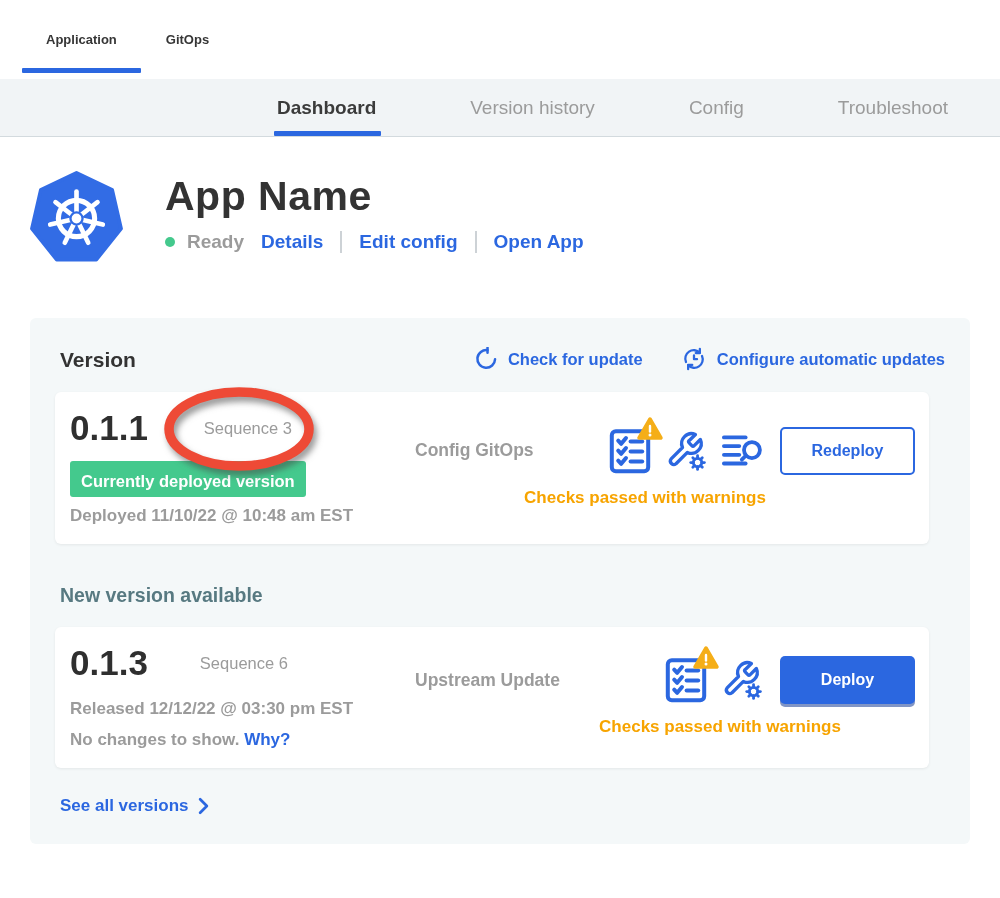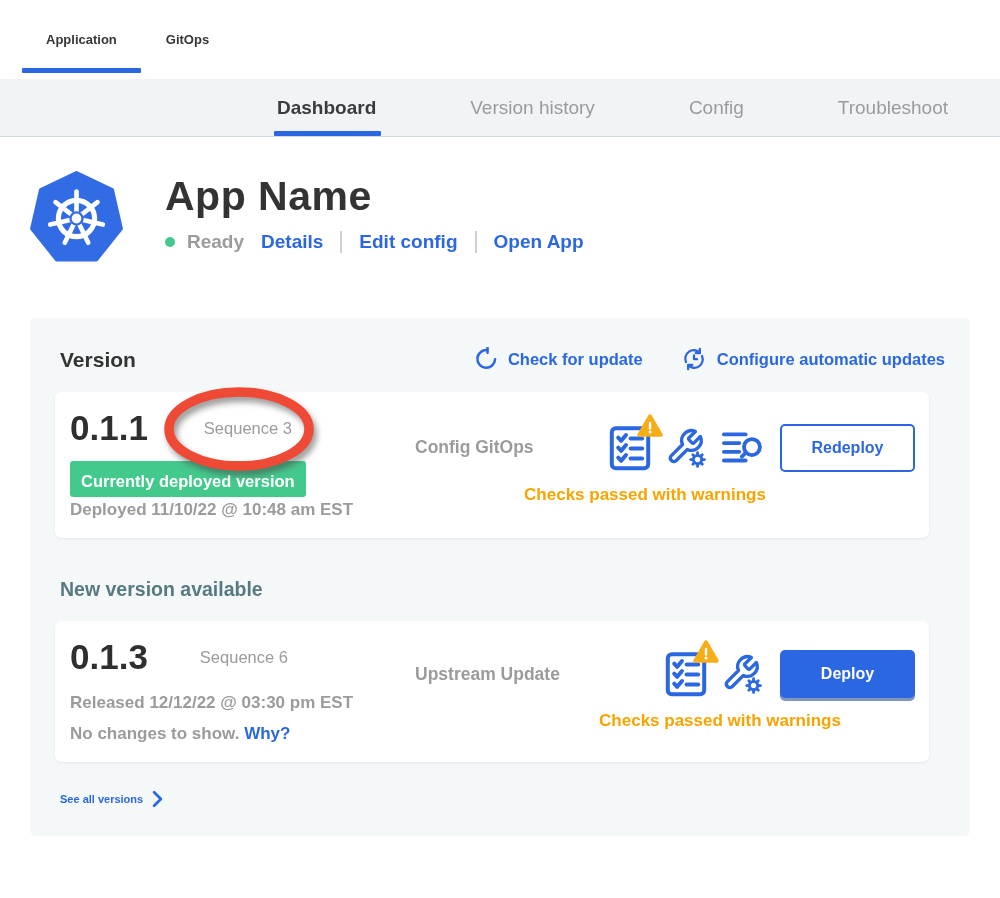--- a/index.html
+++ b/index.html
@@ -44,41 +44,41 @@
 
   .vcard { position:relative; background:#fff; border-radius:6px; margin-top:20px; margin-right:16px;
     box-shadow:0 1px 3px rgba(0,0,0,.07); padding:16px 14px 18px 15px; display:flex; }
   .vleft { width:345px; flex:0 0 auto; }
   .vrow { display:flex; align-items:center;gap:20px; }
   .vnum { font-size:35px; font-weight:800; color:#2f2f2f; }
   .vseq { font-size:16.5px; font-weight:500; color:#9b9b9b; margin-left:36px; }
   .vseq2 { margin-left:32px; }
   .badge { display:inline-block; background:#44c98d; color:#fff; font-size:16.5px;
     font-weight:700; padding:11px 11px 6px; border-radius:3px; margin-top:13px; }
-  .meta { font-size:17px; font-weight:700; color:#9b9b9b; margin-top:3px; }
+  .meta { font-size:17px; font-weight:700; color:#9b9b9b; margin-top:9px; }
   .why { color:#2b67e0; cursor:pointer; }
 
   .vright { flex:1; display:flex; flex-direction:column; justify-content:center; }
   .vright-row { display:flex; align-items:center; }
   .source-label { font-size:17.5px; font-weight:700; color:#9b9b9b; }
   .icon-group { margin-left:auto; display:flex; align-items:center; gap:14px; margin-right:17px; }
   .doc-icon { position:relative; cursor:pointer; display:flex; }
   .warn-overlay { position:absolute; top:-12px; right:-13px; }
   .btn { min-width:135px; height:48px; border-radius:5px; font-size:16px; font-weight:700;
     display:flex; align-items:center; justify-content:center; cursor:pointer; }
   .btn.outline { background:#fff; border:2px solid #2b67e0; color:#2b67e0; }
   .btn.filled { background:#2b67e0; color:#fff; border:none; box-shadow:0 3px 0 rgba(26,62,150,.55); }
   .checks { margin-top:13px; text-align:center; font-size:17px; font-weight:700;
     color:#f7a400; padding-right:40px; }
   .checks.shift-right { padding-right:0; padding-left:110px; }
 
   .new-version-heading { font-size:19.5px; font-weight:700; color:#577981; margin:40px 0 16px 5px; }
 
   .see-all { display:flex; align-items:center; gap:8px; margin:28px 0 2px 5px;
-    color:#2b67e0; font-size:11px; font-weight:700; cursor:pointer; }
+    color:#2b67e0; font-size:17px; font-weight:700; cursor:pointer; }
 
   
   .annotation-ellipse { position:absolute; left:105px; top:-9px; pointer-events:none; z-index:5;
     filter:drop-shadow(3px 5px 3px rgba(70,70,70,.55)); }
 
   svg.blue-ic { stroke:#2b67e0; fill:none; stroke-linecap:round; stroke-linejoin:round; }
 </style>
 </head>
 <body>
 

